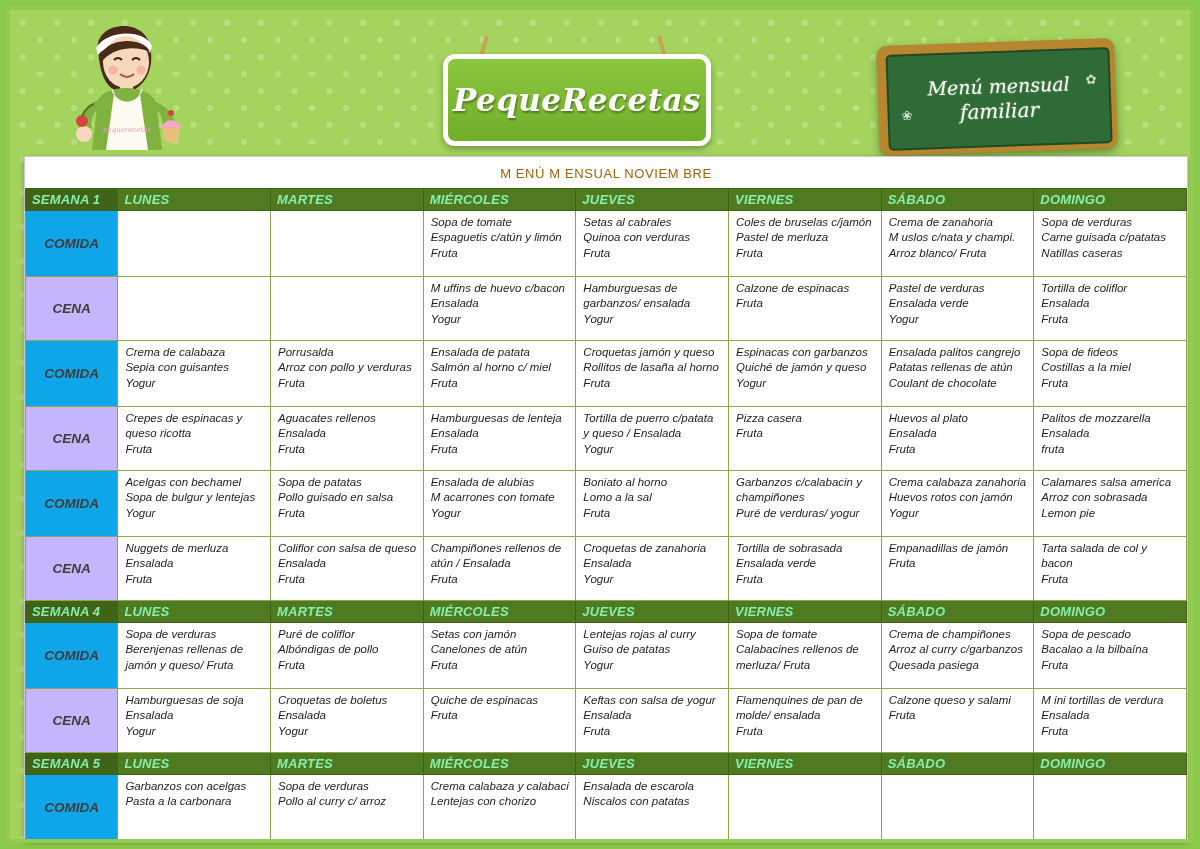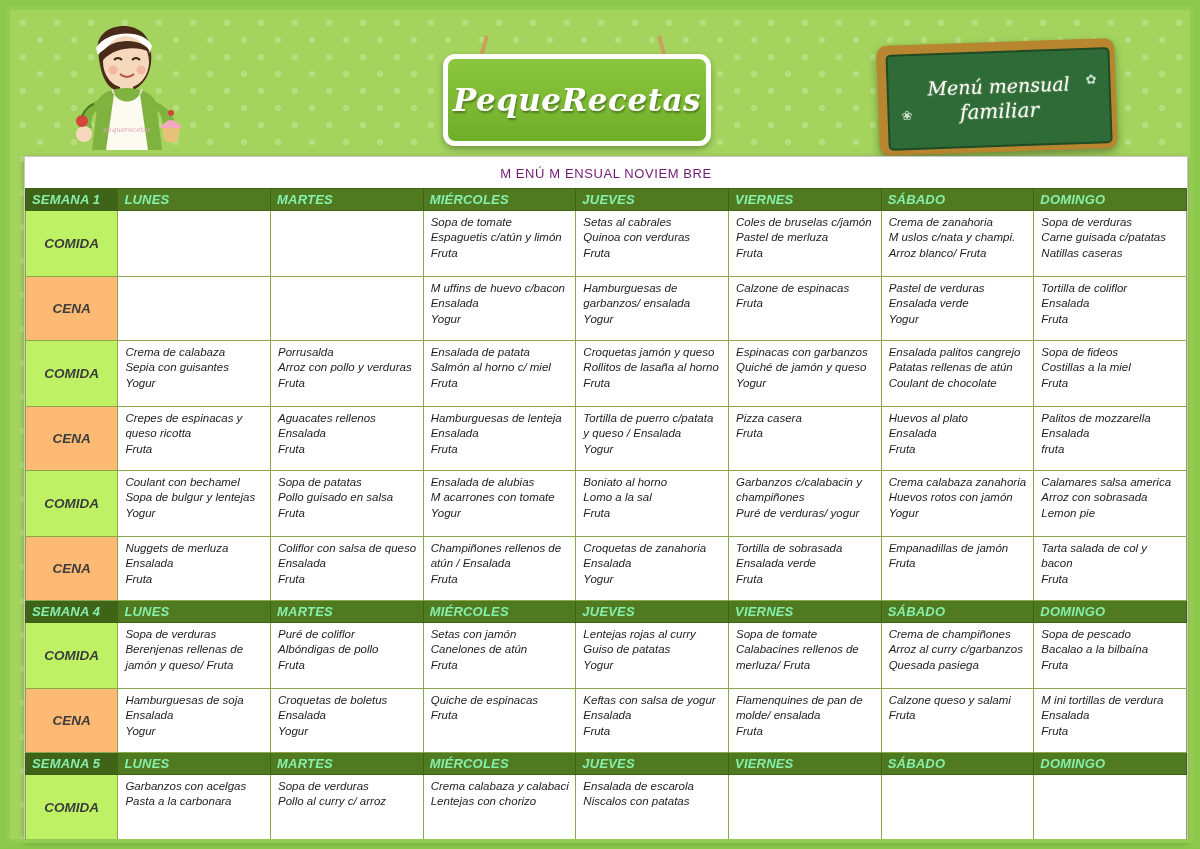--- a/index.html
+++ b/index.html
@@ -73,42 +73,42 @@
 
   
   .sheet{
     position:absolute;left:18px;top:150px;width:1164px;height:685px;
     background:#ffffff;
     border:1px solid #c9c9c9;
     box-shadow:0 2px 6px rgba(0,0,0,.25);
     box-sizing:border-box;
   }
   .sheet-title{
-    text-align:center;font-size:13px;color:#701a75;letter-spacing:.6px;
+    text-align:center;font-size:13px;color:#a16207;letter-spacing:.6px;
     padding:9px 0 7px 0;font-family:"Liberation Sans",sans-serif;
   }
   table{
     border-collapse:collapse;width:1162px;table-layout:fixed;
     font-size:11.5px;
   }
   col.c0{width:92px;}
   col.cd{width:152px;}
   td,th{border:1px solid #8aa84a;vertical-align:top;padding:0;}
   .week-row td{
     background:#4f7a1f;color:#86efac;font-style:italic;font-weight:bold;
     font-size:13px;padding:3px 6px;border-color:#3e6117;
     letter-spacing:.2px;
   }
   .week-row td.wk{background:#3f6317;}
   .meal-lbl{
     font-style:italic;font-weight:bold;color:#3c3c3c;font-size:13.5px;
     text-align:center;vertical-align:middle;
   }
-  .comida{background:#bef264;}
-  .cena{background:#fdba74;}
+  .comida{background:#0ea5e9;}
+  .cena{background:#c4b5fd;}
   .cell{padding:4px 6px 5px 7px;font-style:italic;color:#1d1d1d;line-height:1.33;}
   .cell div{white-space:normal;}
   .r-comida td.cell{height:56px;}
   .r-cena td.cell{height:54px;}
 </style>
 </head>
 <body>
 
 <div class="page">
 
@@ -334,21 +334,21 @@
             </td>
             <td class="cell">
               <div>Palitos de mozzarella</div>
               <div>Ensalada</div>
               <div>fruta</div>
             </td>
           </tr>
           <tr class="r-comida">
             <td class="meal-lbl comida">COMIDA</td>
             <td class="cell">
-              <div>Coulant con bechamel</div>
+              <div>Acelgas con bechamel</div>
               <div>Sopa de bulgur y lentejas</div>
               <div>Yogur</div>
             </td>
             <td class="cell">
               <div>Sopa de patatas</div>
               <div>Pollo guisado en salsa</div>
               <div>Fruta</div>
             </td>
             <td class="cell">
               <div>Ensalada de alubias</div>

